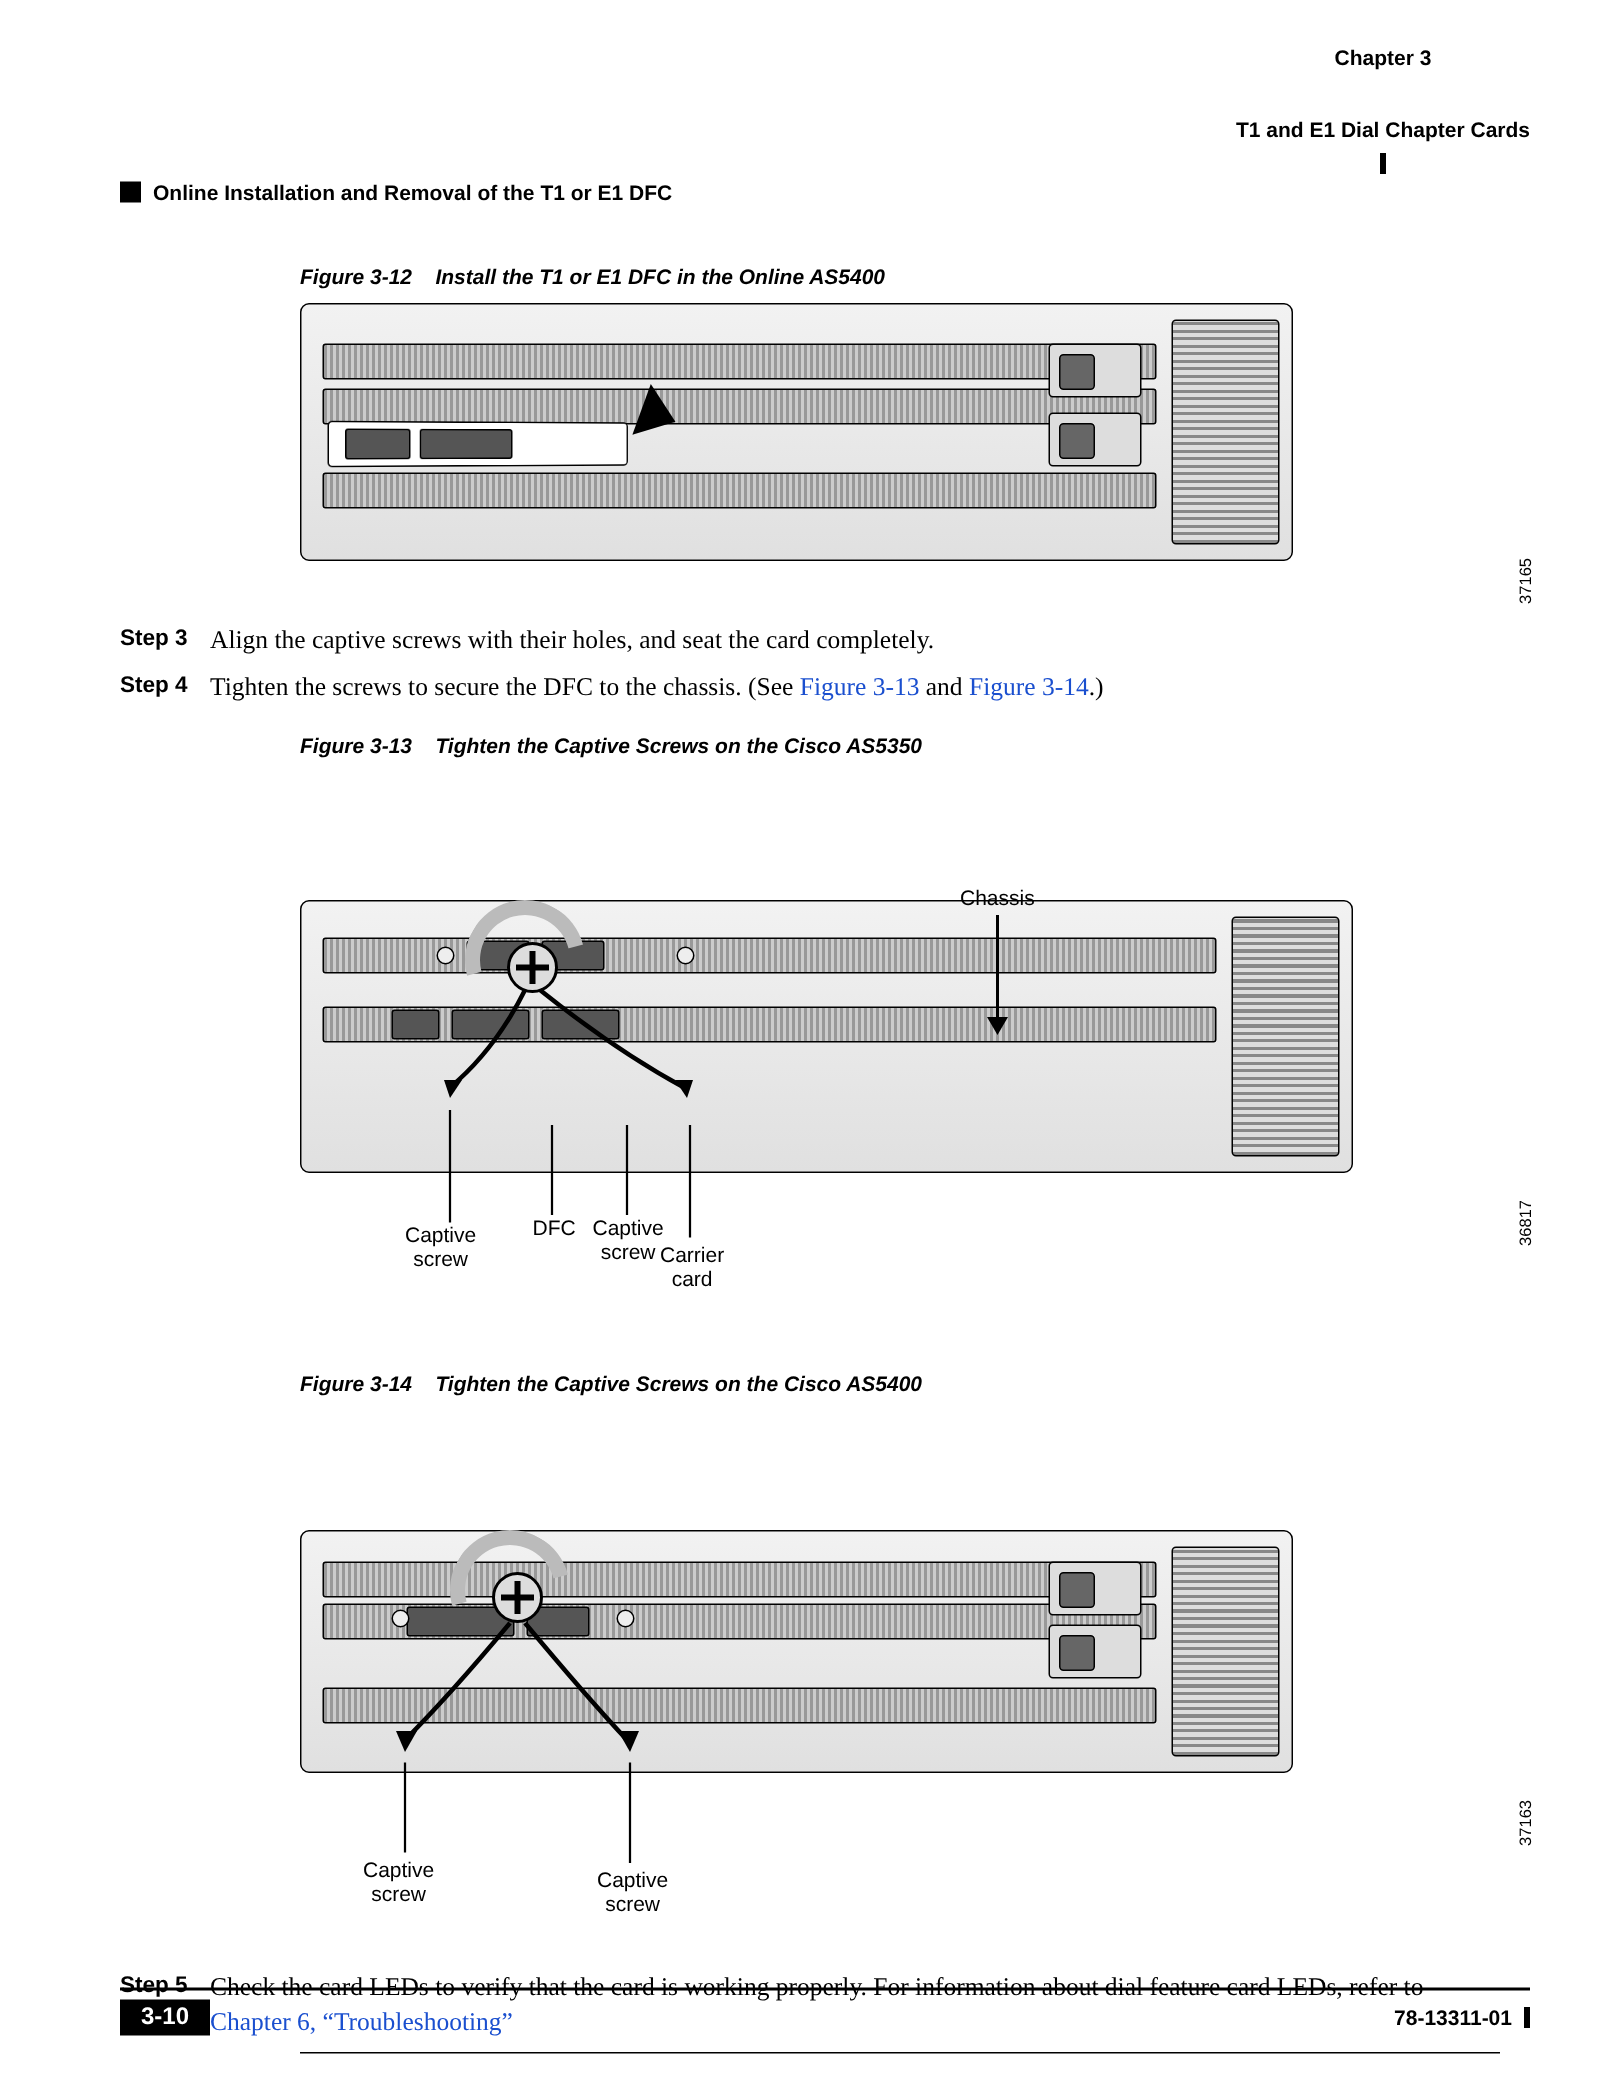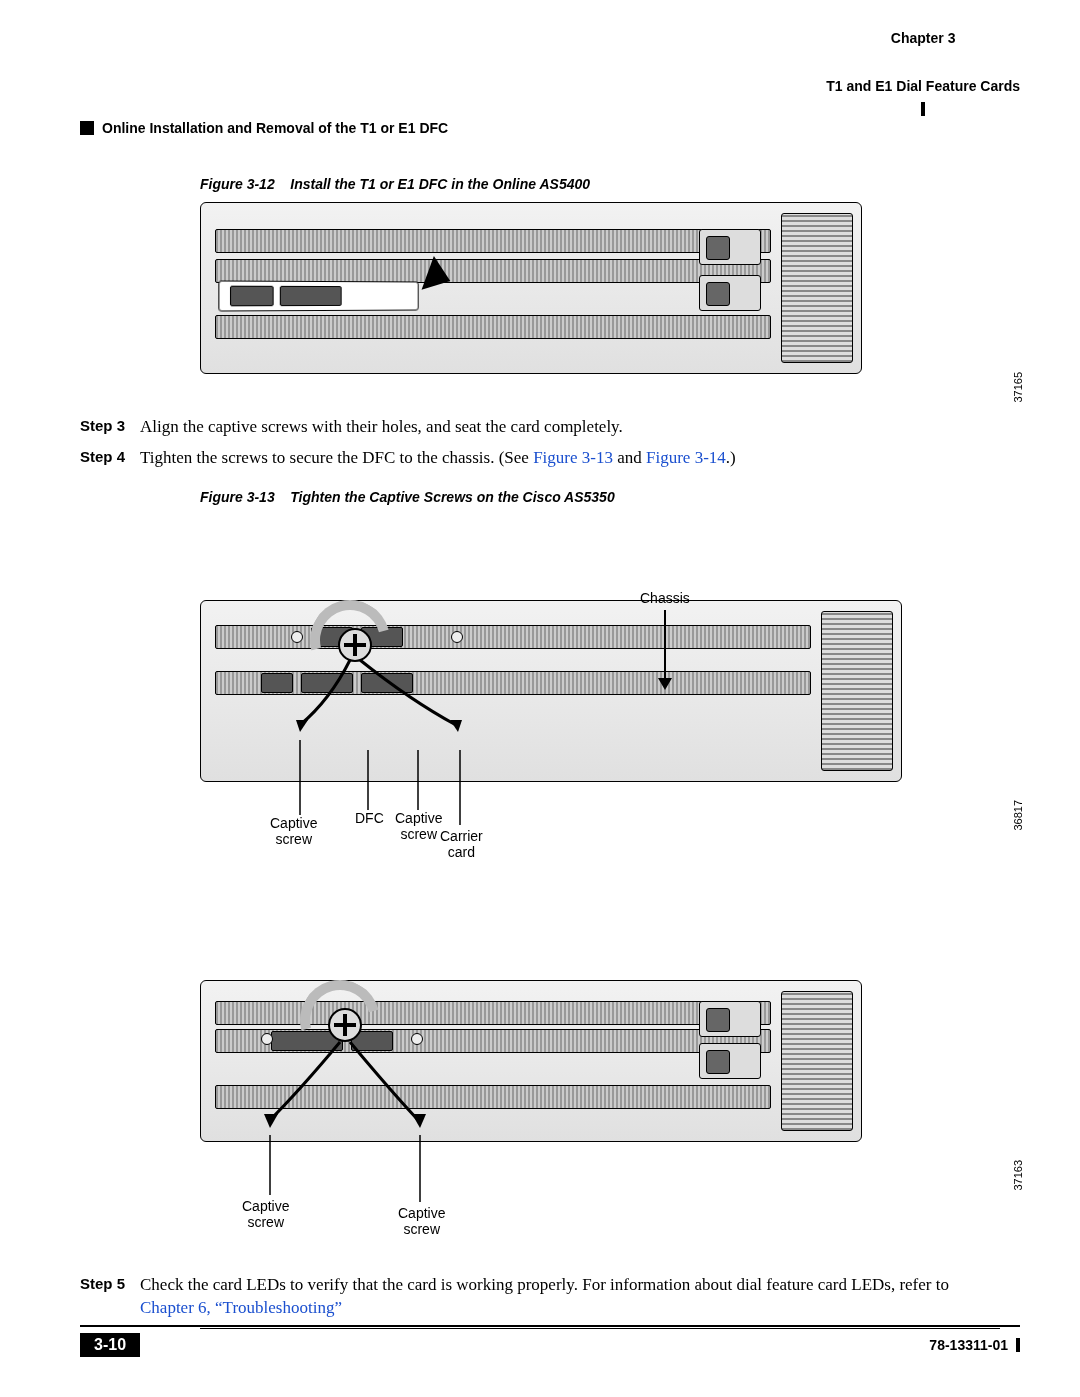--- a/index.html
+++ b/index.html
@@ -253,21 +253,21 @@
 </head>
 <body>
 
 <div class="page">
 
   <div class="top-header">
     <span></span>
     <span class="right">
       <span>Chapter 3</span>
       <span>&nbsp;&nbsp;</span>
-      <span>T1 and E1 Dial Feature Cards</span>
+      <span>T1 and E1 Dial Chapter Cards</span>
       <span class="black-bar"></span>
     </span>
   </div>
   <div class="sub-header">
     <span class="black-square"></span>
     <span>Online Installation and Removal of the T1 or E1 DFC</span>
   </div>
 
   <div class="figure-caption">
     <span>Figure 3-12</span>
@@ -348,20 +348,25 @@
     <div class="callout" style="left:70px; top:215px;">Captive
 screw</div>
     <div class="callout" style="left:155px; top:210px;">DFC</div>
     <div class="callout" style="left:195px; top:210px;">Captive
 screw</div>
     <div class="callout" style="left:240px; top:228px;">Carrier
 card</div>
     <div class="img-side-label" style="bottom:90px;">36817</div>
   </div>
 
+  <div class="figure-caption" style="margin-top:6px;">
+    <span>Figure 3-14</span>
+    <span>&nbsp;&nbsp;</span>
+    <span>Tighten the Captive Screws on the Cisco AS5400</span>
+  </div>
   <div class="figure-box" style="height:270px;">
     <div class="device-illustration dev-c" style="margin-top:90px;">
       <div class="vent"></div>
       <div class="slot" style="top:20px;"></div>
       <div class="slot" style="top:48px;"></div>
       <div class="slot" style="top:104px;"></div>
       <div class="psu" style="top:20px;"></div>
       <div class="psu" style="top:62px;"></div>
       <div class="port-group" style="left:70px; top:50px; width:70px;"></div>
       <div class="port-group" style="left:150px; top:50px; width:40px;"></div>

